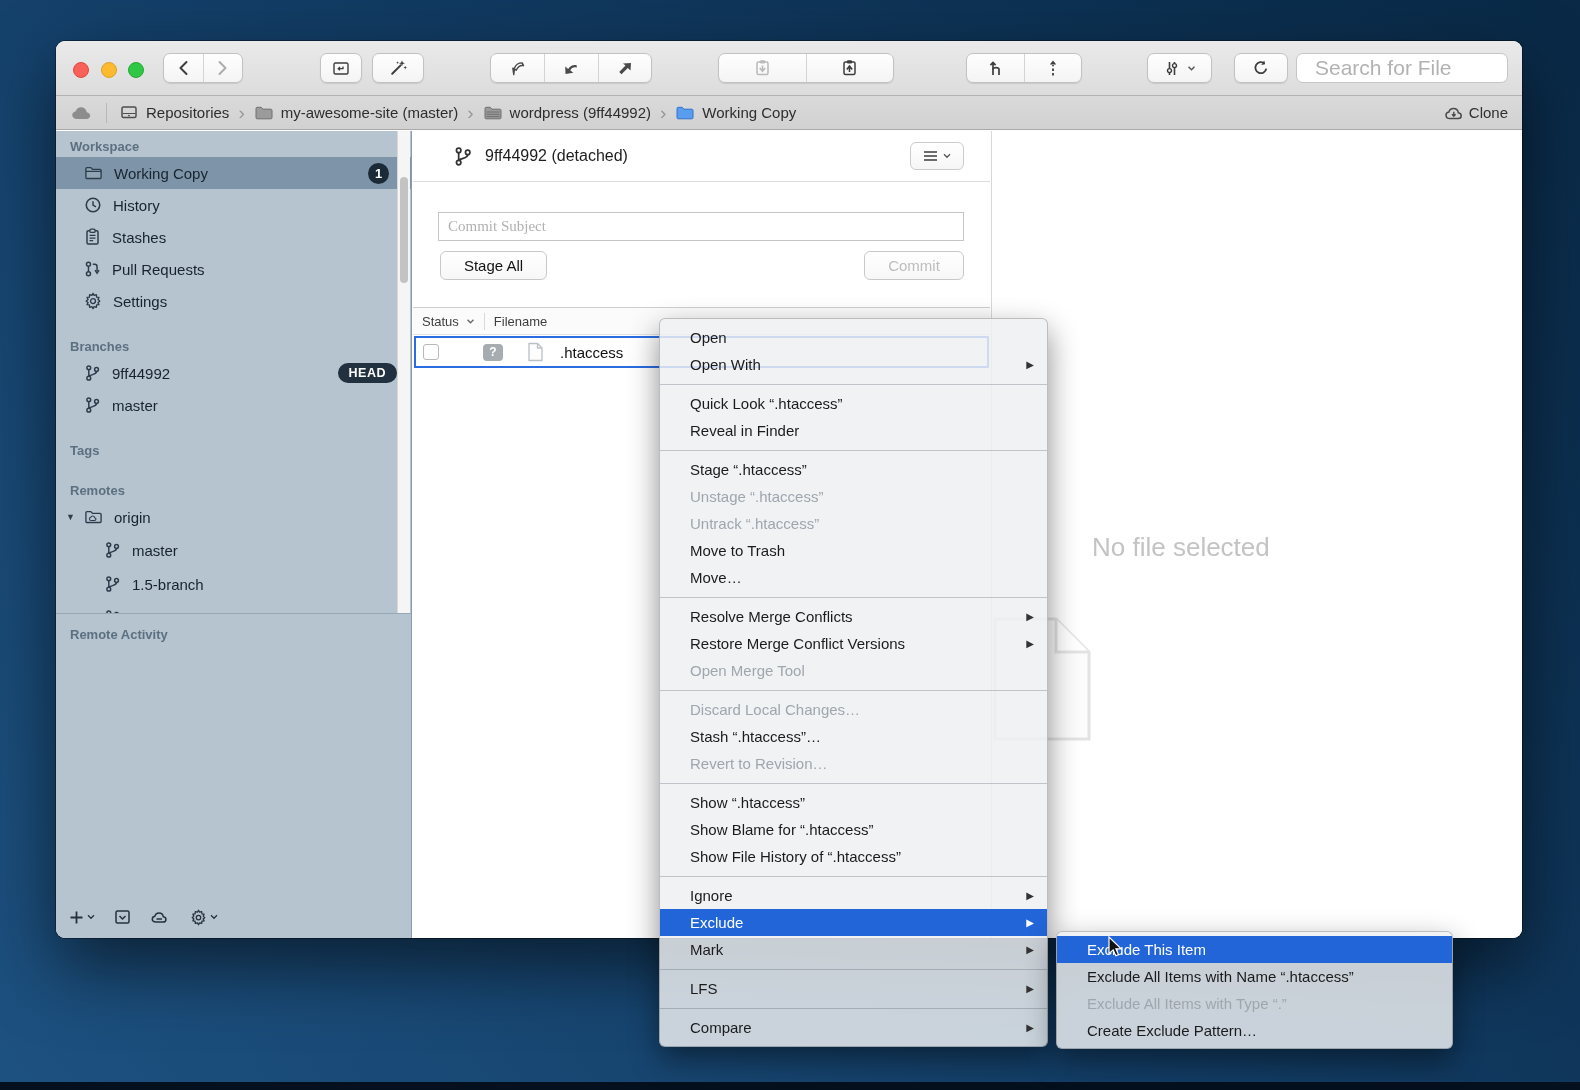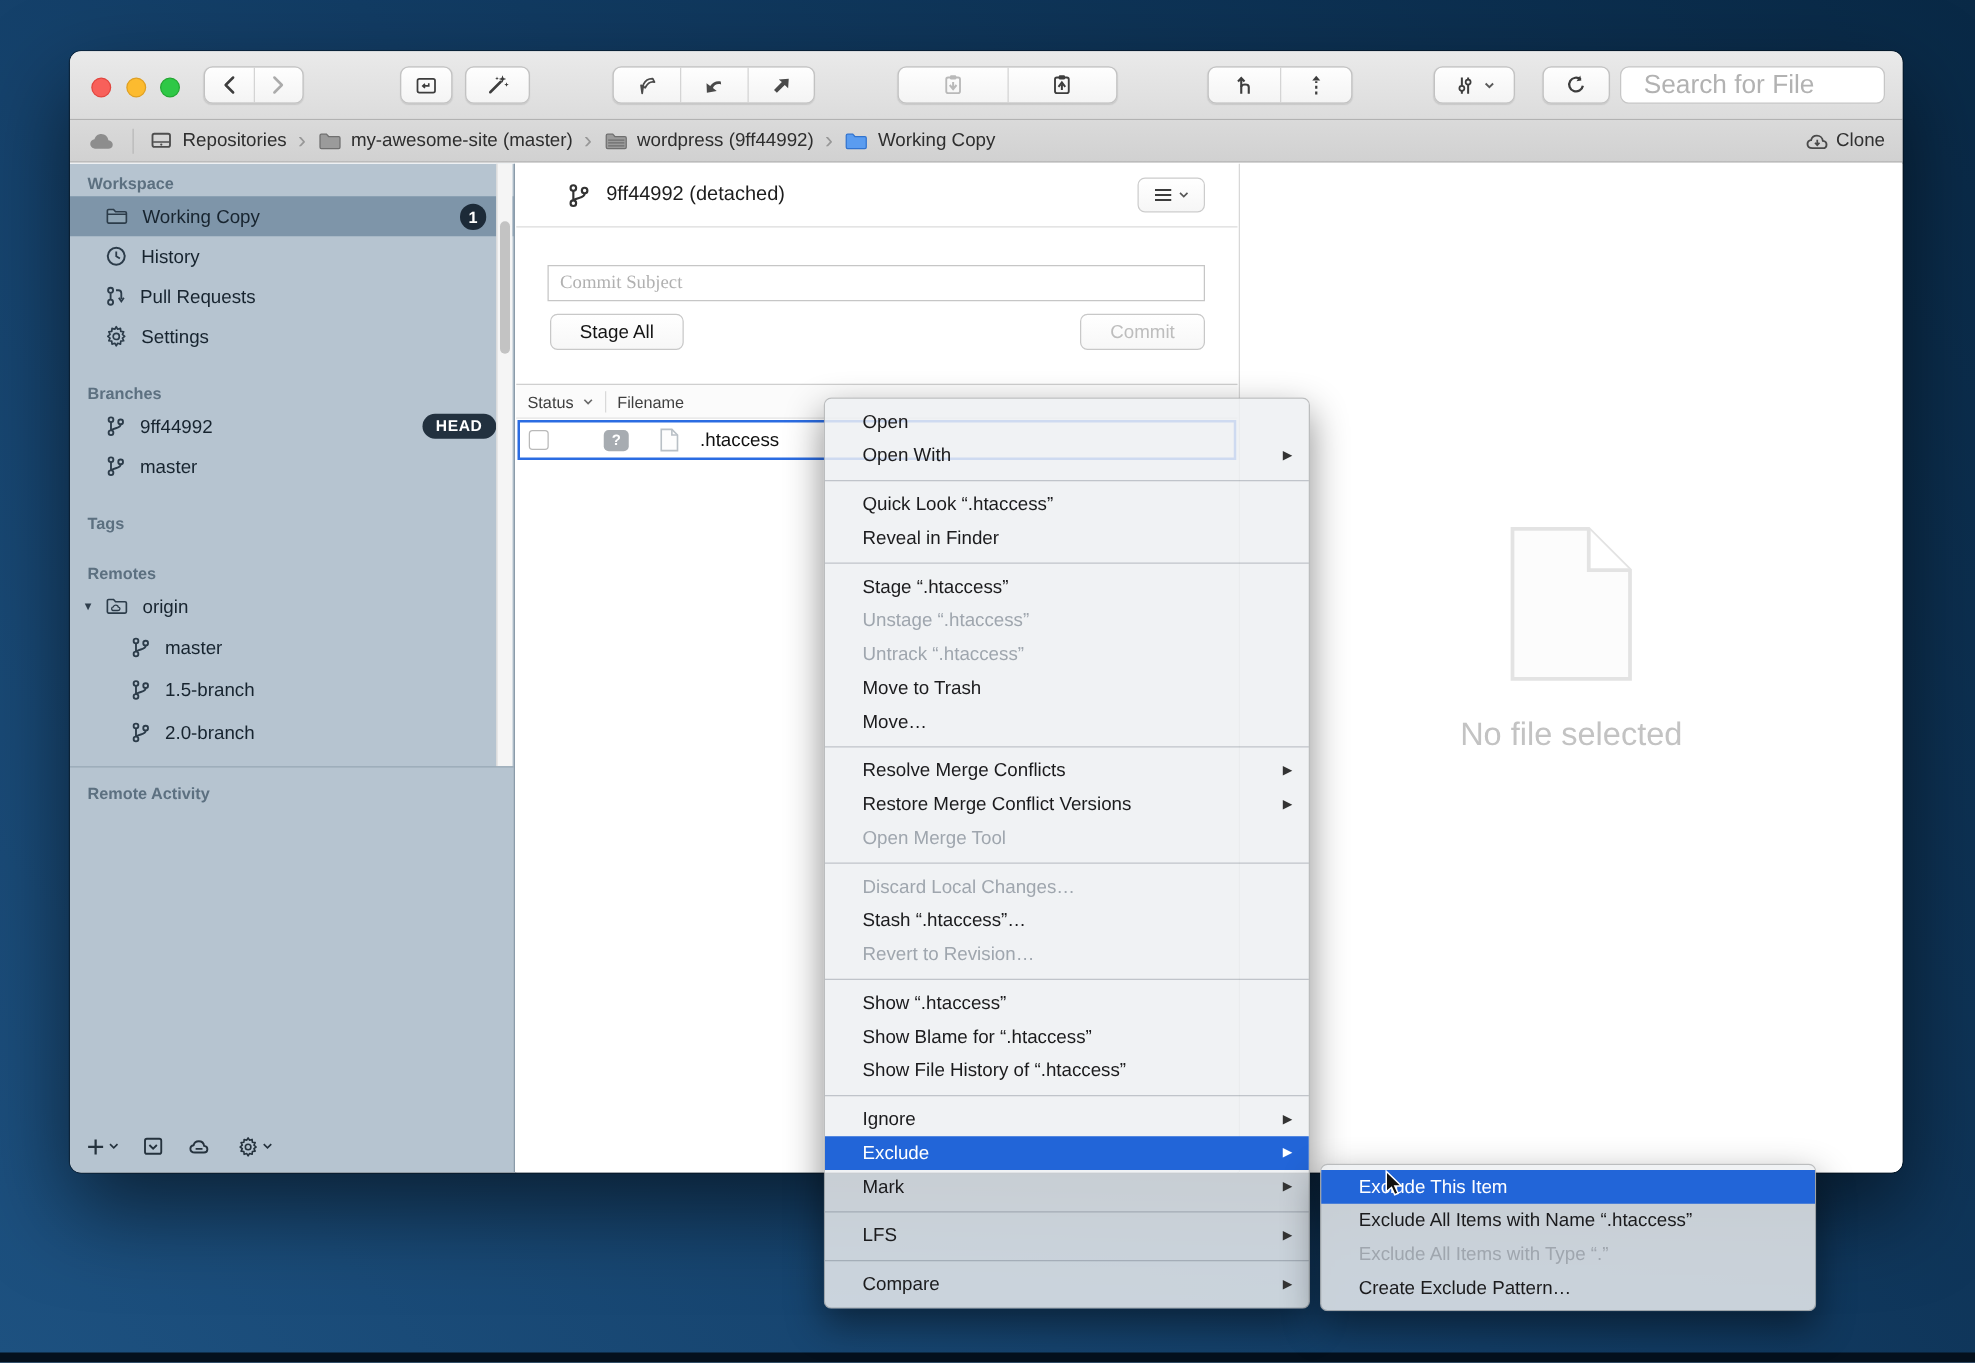--- a/index.html
+++ b/index.html
@@ -78,21 +78,21 @@
     border-bottom:1px solid #e3e3e3;display:flex;align-items:center;font-size:13px;color:#3f3f3f;box-sizing:border-box;}
   .coldiv{width:1px;height:17px;background:#d9d9d9;margin:0 9px;}
   .filerow{position:absolute;left:1px;right:1px;top:205px;height:32px;border:2px solid #2b6ce2;box-sizing:border-box;
     display:flex;align-items:center;background:#fff;font-size:15px;color:#101010;}
   .cb{width:14px;height:14px;border:1px solid #b9b9b9;border-radius:3px;background:#fff;margin-left:7px;}
   .qbadge{width:20px;height:17px;border-radius:4px;background:#a7acb1;color:#fff;font-size:12px;font-weight:bold;
     display:flex;align-items:center;justify-content:center;margin-left:44px;}
 
   
   .detail-pane{position:absolute;left:935px;top:0;right:0;height:100%;background:#fff;border-left:1px solid #d8d8d8;
-    display:flex;flex-direction:column;align-items:center;box-sizing:border-box;}
+    display:flex;flex-direction:row;align-items:center;box-sizing:border-box;}
   .nofile{font-size:26px;color:#c3c3c3;margin-top:26px;}
 
   
   .cmenu{position:absolute;left:659px;top:318px;width:389px;padding:5px 0;background:rgba(237,239,242,.84);
     border:1px solid rgba(0,0,0,.22);border-radius:6px;box-shadow:0 12px 30px rgba(0,0,0,.45);z-index:10;box-sizing:border-box;}
   .submenu{position:absolute;left:1056px;top:931px;width:397px;padding:4px 0;background:rgba(237,239,242,.84);
     border:1px solid rgba(0,0,0,.22);border-radius:6px;box-shadow:0 12px 30px rgba(0,0,0,.45);z-index:11;box-sizing:border-box;}
   .mi{position:relative;height:27px;line-height:27px;padding-left:30px;font-size:15px;color:#1b1b1d;white-space:nowrap;}
   .mi .arr{position:absolute;right:13px;top:0;font-size:10px;line-height:27px;color:#333;}
   .mi.dis{color:#9fa6ae;}
@@ -297,20 +297,30 @@
           <div class="srow">
             <span class="sic">
               <svg width="18" height="18" viewBox="0 0 16 16">
                   <circle cx="8" cy="8" r="6" fill="none" stroke="#2c3c4a" stroke-width="1.4"></circle>
                   <path d="M8 4.6 V8 L10.6 9.6" fill="none" stroke="#2c3c4a" stroke-width="1.3"></path>
                 </svg>
             </span>
             <span>History</span>
           </div>
 
+          <div class="srow">
+            <span class="sic">
+              <svg width="17" height="18" viewBox="0 0 16 17">
+                  <rect x="2.8" y="2.6" width="10.4" height="12.6" rx="1.2" fill="none" stroke="#2c3c4a" stroke-width="1.4"></rect>
+                  <rect x="5.6" y="1" width="4.8" height="3.2" rx="1" fill="#b6c4d0" stroke="#2c3c4a" stroke-width="1.2"></rect>
+                  <path d="M5.2 7 h5.6 M5.2 9.5 h5.6 M5.2 12 h3.4" stroke="#2c3c4a" stroke-width="1.2"></path>
+                </svg>
+            </span>
+            <span>Stashes</span>
+          </div>
 
           <div class="srow">
             <span class="sic">
               <svg width="17" height="18" viewBox="0 0 16 17">
                   <circle cx="4.2" cy="4" r="1.9" fill="none" stroke="#2c3c4a" stroke-width="1.4"></circle>
                   <circle cx="4.2" cy="13" r="1.9" fill="none" stroke="#2c3c4a" stroke-width="1.4"></circle>
                   <path d="M4.2 6.2 V11" stroke="#2c3c4a" stroke-width="1.4"></path>
                   <path d="M8.3 4 h1.8 C11.5 4 12.3 4.9 12.3 6.2 V10.6" fill="none" stroke="#2c3c4a" stroke-width="1.4"></path>
                   <path d="M10.4 9.6 L12.3 12.4 L14.2 9.6" fill="none" stroke="#2c3c4a" stroke-width="1.4"></path>
                 </svg>

